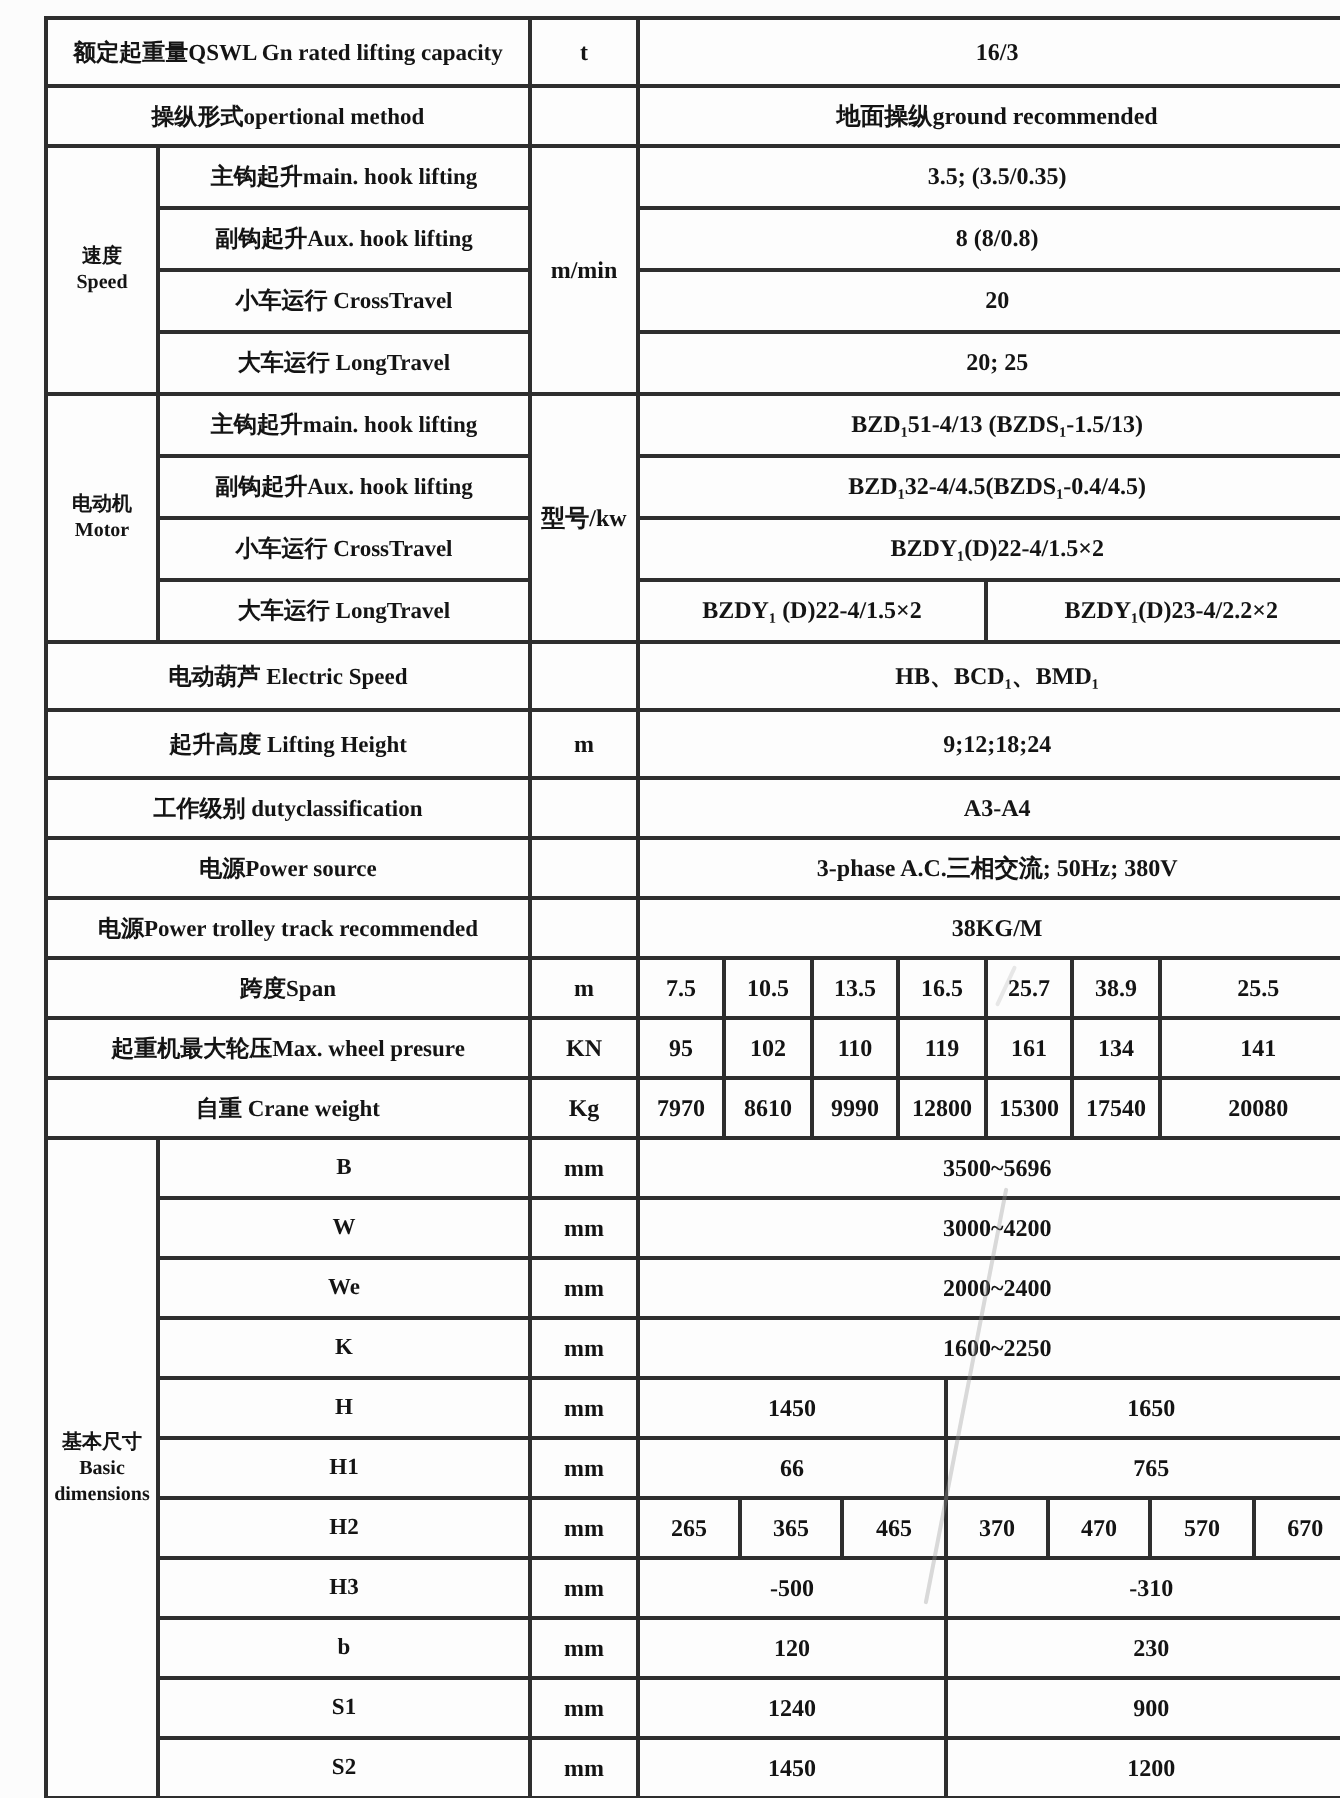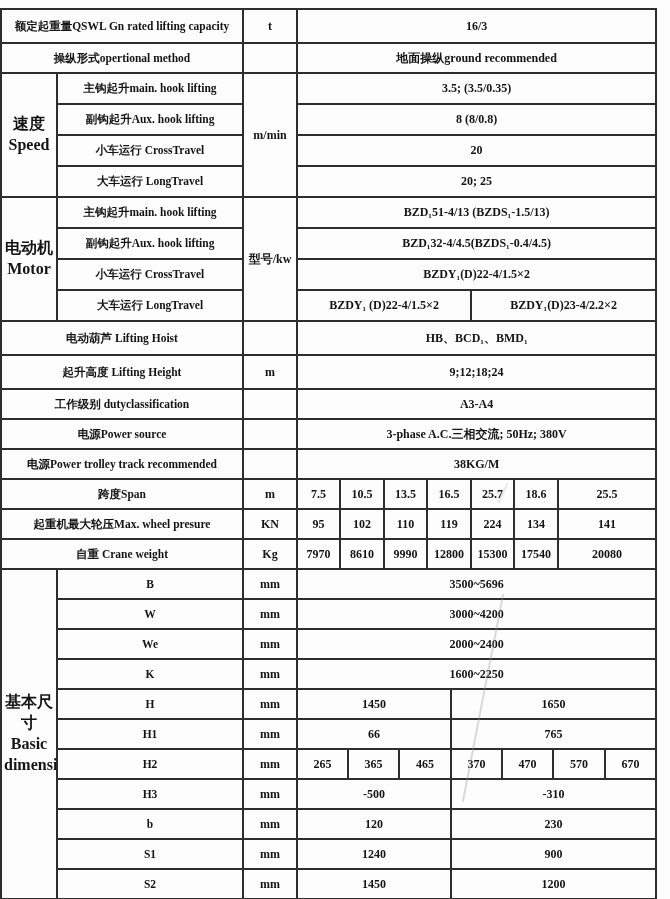--- a/index.html
+++ b/index.html
@@ -1,33 +1,33 @@
 <!DOCTYPE html>
 <html><head>
 <meta charset="utf-8">
 <style>
   html,body { margin:0; padding:0; background:#ffffff; }
   .page {
     position:relative; width:670px; height:899px; box-sizing:border-box;
-    background:#fcfcfc; padding:8px 0 0 0; overflow:hidden;
+    background:#fcfcfc; padding:8px 0 0 22px; overflow:hidden;
     font-family:"Liberation Serif","DejaVu Serif",serif;
   }
   table.spec {
     border-collapse:collapse; table-layout:fixed; width:655px;
     background:#fdfdfd;
   }
   table.spec td {
     border:2px solid #2e2e2e; text-align:center; vertical-align:middle;
     padding:0 2px; overflow:hidden; color:#141414; font-weight:bold;
     box-sizing:border-box;
   }
   td.lbl  { font-size:11.5px; letter-spacing:0; }
   td.unit { font-size:12px; }
   td.val  { font-size:12px; }
-  td.grp  { font-size:16px; line-height:1.3; }
+  td.grp  { font-size:10px; line-height:1.3; }
   tr.r34 { height:34px; } tr.r31 { height:31px; } tr.r30 { height:30px; }
   .crease {
     position:absolute; width:2px; background:rgba(150,150,150,0.35);
     border-radius:2px; pointer-events:none;
   }
   .crease-a { left:482px; top:592px; height:212px; transform:rotate(11deg); }
   .crease-b { left:502px; top:482px; height:22px;  transform:rotate(25deg); opacity:.6; }
 </style>
 </head>
 <body>
@@ -105,21 +105,21 @@
       <td class="lbl">小车运行 CrossTravel</td>
       <td class="val" colspan="13">BZDY₁(D)22-4/1.5×2</td>
     </tr>
     <tr class="r31">
       <td class="lbl">大车运行 LongTravel</td>
       <td class="val" colspan="7">BZDY₁ (D)22-4/1.5×2</td>
       <td class="val" colspan="6">BZDY₁(D)23-4/2.2×2</td>
     </tr>
 
     <tr class="r34">
-      <td class="lbl" colspan="2">电动葫芦 Lifting Hoist</td>
+      <td class="lbl" colspan="2">电动葫芦 Electric Speed</td>
       <td class="unit"></td>
       <td class="val" colspan="13">HB、BCD₁、BMD₁</td>
     </tr>
     <tr class="r34">
       <td class="lbl" colspan="2">起升高度 Lifting Height</td>
       <td class="unit">m</td>
       <td class="val" colspan="13">9;12;18;24</td>
     </tr>
     <tr class="r30">
       <td class="lbl" colspan="2">工作级别 dutyclassification</td>
@@ -138,31 +138,31 @@
     </tr>
 
     <tr class="r30">
       <td class="lbl" colspan="2">跨度Span</td>
       <td class="unit">m</td>
       <td class="val">7.5</td>
       <td class="val" colspan="2">10.5</td>
       <td class="val" colspan="2">13.5</td>
       <td class="val" colspan="2">16.5</td>
       <td class="val" colspan="2">25.7</td>
-      <td class="val" colspan="2">18.6</td>
+      <td class="val" colspan="2">38.9</td>
       <td class="val" colspan="2">25.5</td>
     </tr>
     <tr class="r30">
       <td class="lbl" colspan="2">起重机最大轮压Max. wheel presure</td>
       <td class="unit">KN</td>
       <td class="val">95</td>
       <td class="val" colspan="2">102</td>
       <td class="val" colspan="2">110</td>
       <td class="val" colspan="2">119</td>
-      <td class="val" colspan="2">224</td>
+      <td class="val" colspan="2">161</td>
       <td class="val" colspan="2">134</td>
       <td class="val" colspan="2">141</td>
     </tr>
     <tr class="r30">
       <td class="lbl" colspan="2">自重 Crane weight</td>
       <td class="unit">Kg</td>
       <td class="val">7970</td>
       <td class="val" colspan="2">8610</td>
       <td class="val" colspan="2">9990</td>
       <td class="val" colspan="2">12800</td>

